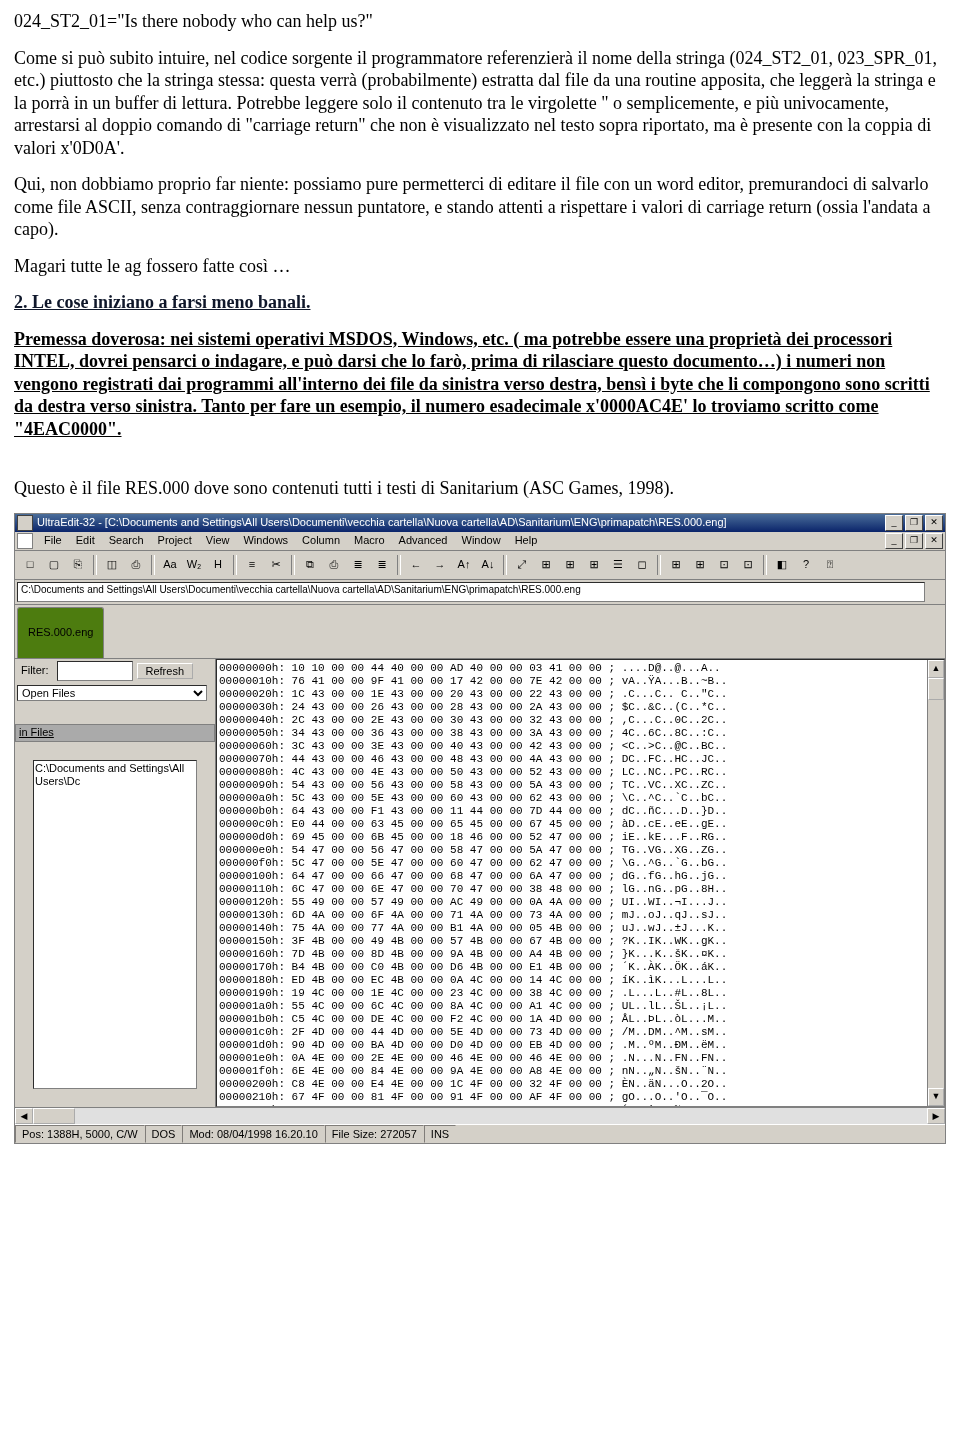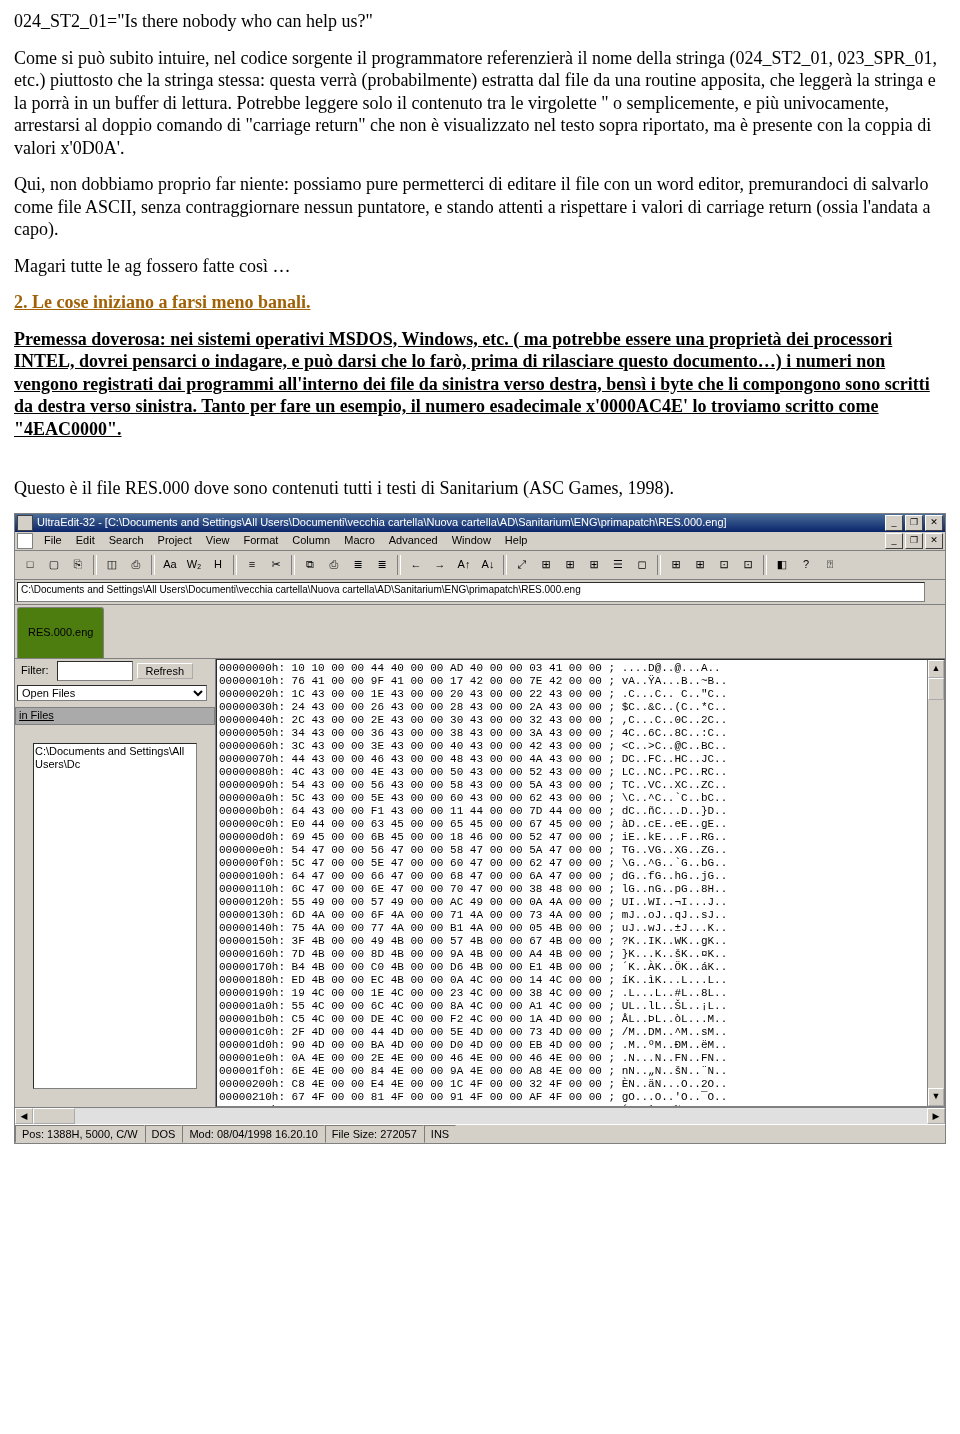--- a/index.html
+++ b/index.html
@@ -9,21 +9,21 @@
     font-size: 18px;
     line-height: 1.25;
     color: #000;
     background: #fff;
     width: 932px;
   }
   p { margin: 0 0 14px 0; }
   .bold { font-weight: bold; }
   .underline { text-decoration: underline; }
   a.section-link {
-    color: #a16207;
+    color: #0f172a;
     font-weight: bold;
     text-decoration: underline;
     margin-top: 24px;
   }
   
   .editor {
     width: 932px;
     border: 1px solid #808080;
     font-family: "Tahoma", Arial, sans-serif;
     font-size: 11px;
@@ -148,21 +148,21 @@
   .sidepanel button {
     font-size: 11px;
     background: #d4d0c8;
     border: 1px outset #fff;
     padding: 1px 8px;
   }
   .sidepanel .hdr {
     background: #aaa;
     border: 1px solid #808080;
     padding: 1px 3px;
-    margin-top: 4px;
+    margin-top: 21px;
     text-decoration: underline;
   }
   .sidepanel .listbox {
     background: #fff;
     border: 1px inset #808080;
     flex: 1;
     margin: 18px;
     overflow: hidden;
     font-size: 11px;
     padding: 1px;
@@ -256,21 +256,21 @@
     <span class="icon"></span>
     <span>UltraEdit-32 - [C:\Documents and Settings\All Users\Documenti\vecchia cartella\Nuova cartella\AD\Sanitarium\ENG\primapatch\RES.000.eng]</span>
     <span class="spacer"></span>
     <span class="winbtn">_</span>
     <span class="winbtn">❐</span>
     <span class="winbtn">✕</span>
   </div>
 
   <div class="menubar">
     <span class="docicon"></span>
-    <span id="menu-holder"><span class="mi">File</span><span class="mi">Edit</span><span class="mi">Search</span><span class="mi">Project</span><span class="mi">View</span><span class="mi">Format</span><span class="mi">Column</span><span class="mi">Macro</span><span class="mi">Advanced</span><span class="mi">Window</span><span class="mi">Help</span></span>
+    <span id="menu-holder"><span class="mi">File</span><span class="mi">Edit</span><span class="mi">Search</span><span class="mi">Project</span><span class="mi">View</span><span class="mi">Windows</span><span class="mi">Column</span><span class="mi">Macro</span><span class="mi">Advanced</span><span class="mi">Window</span><span class="mi">Help</span></span>
     <span class="rbtns">
       <span class="winbtn">_</span>
       <span class="winbtn">❐</span>
       <span class="winbtn">✕</span>
     </span>
   </div>
 
   <div class="toolbar" id="toolbar">
       <span class="tbtn">□</span>
       <span class="tbtn">▢</span>

